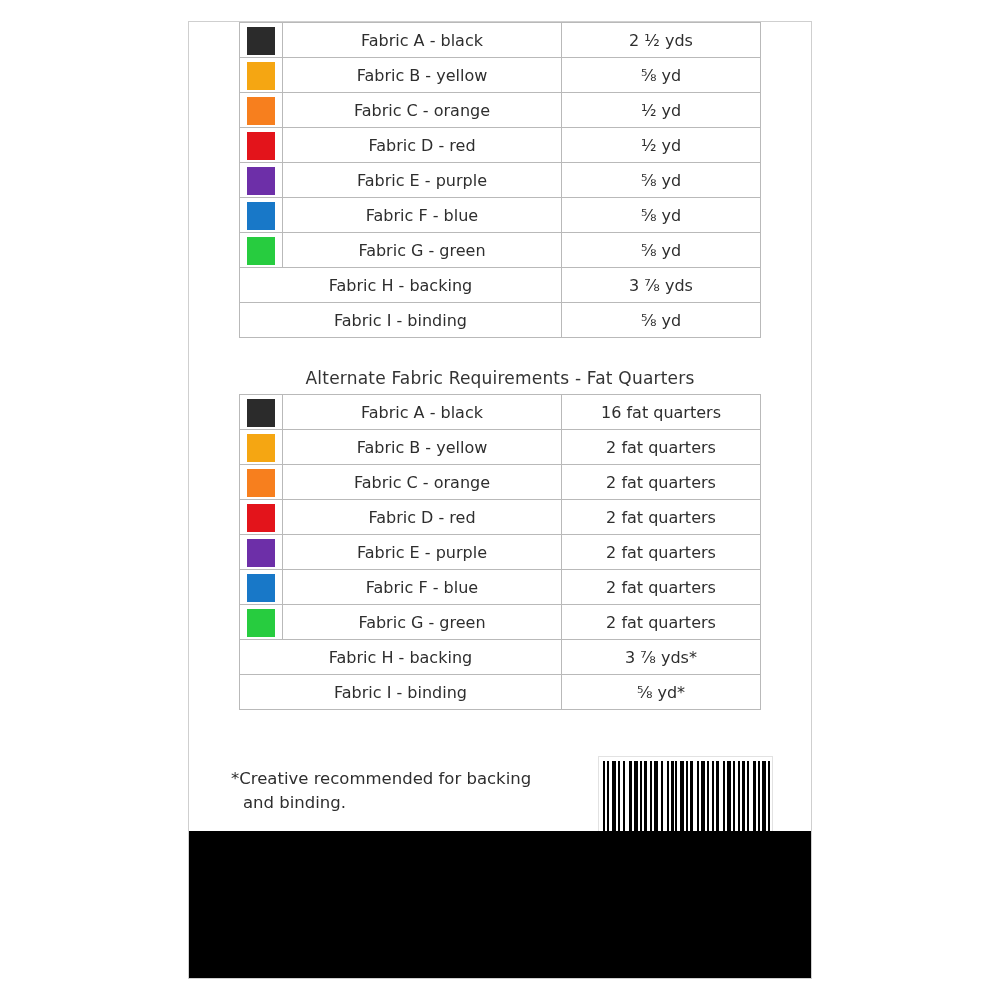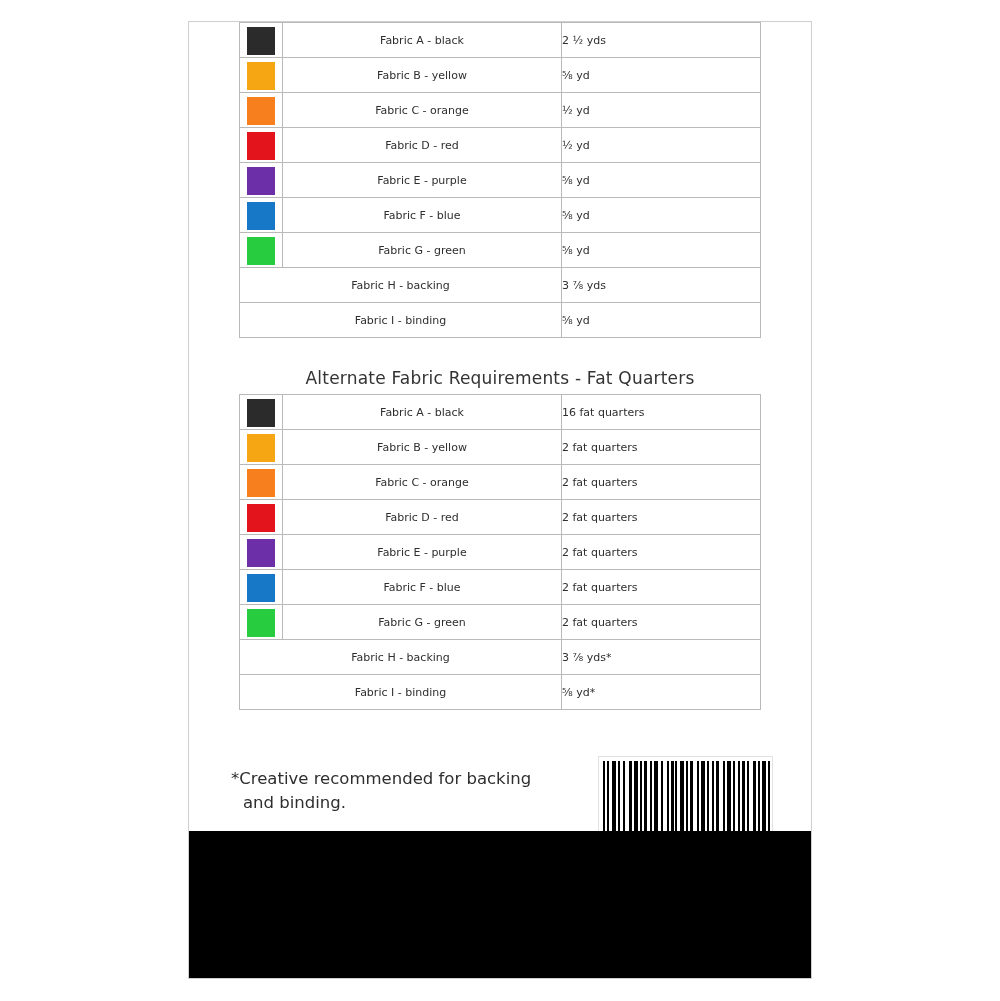--- a/index.html
+++ b/index.html
@@ -40,21 +40,21 @@
   }
   table.req {
     border-collapse: collapse;
     margin: 0 auto;
     width: 522px;
     table-layout: fixed;
   }
   table.req td {
     border: 1px solid #b9b9b9;
     height: 34px;
-    font-size: 11px;
+    font-size: 16px;
     color: #2e2e2e;
     padding: 0;
   }
   td.swatch-cell {
     width: 42px;
     text-align: center;
     vertical-align: middle;
   }
   .swatch {
     width: 28px;
@@ -62,21 +62,21 @@
     display: inline-block;
     vertical-align: middle;
     margin-top: 2px;
   }
   td.name-cell {
     text-align: center;
     vertical-align: middle;
   }
   td.amt-cell {
     width: 198px;
-    text-align: left;
+    text-align: center;
     vertical-align: middle;
   }
   #gap1 { height: 24px; }
   .footnote {
     position: absolute;
     left: 42px;
     top: 745px;
     font-size: 16.5px;
     color: #2e2e2e;
     line-height: 1.45;

